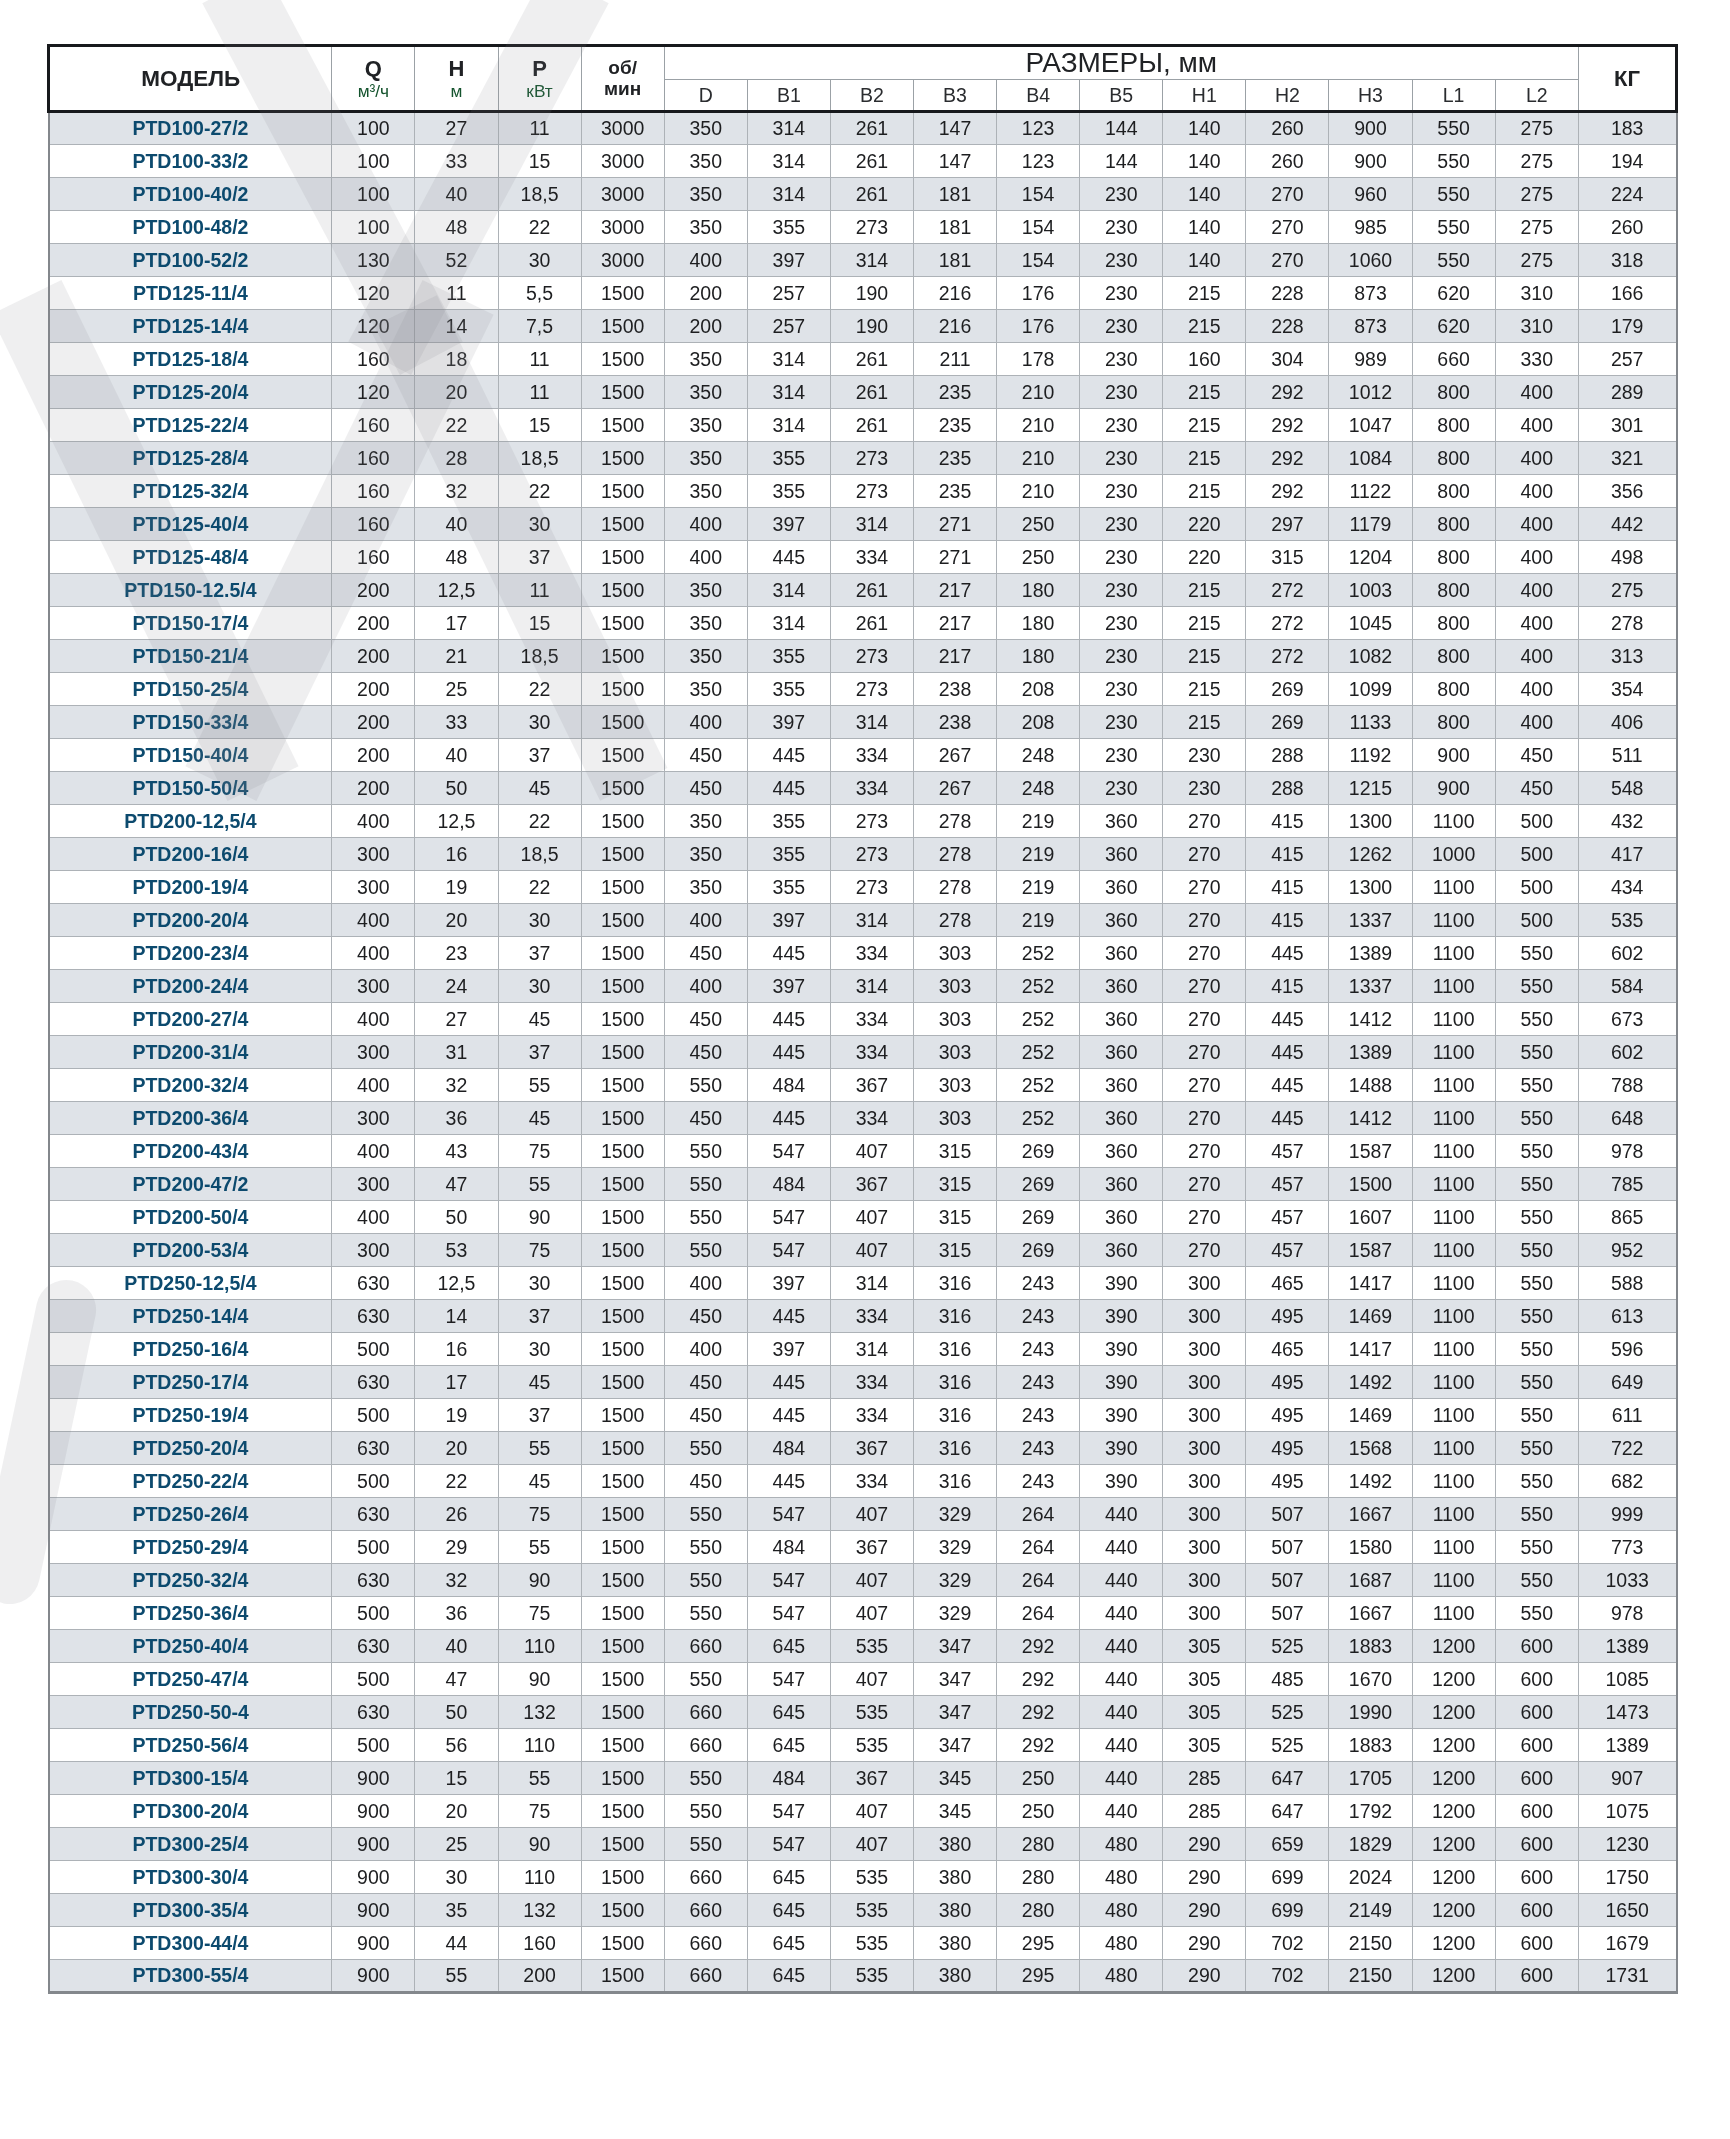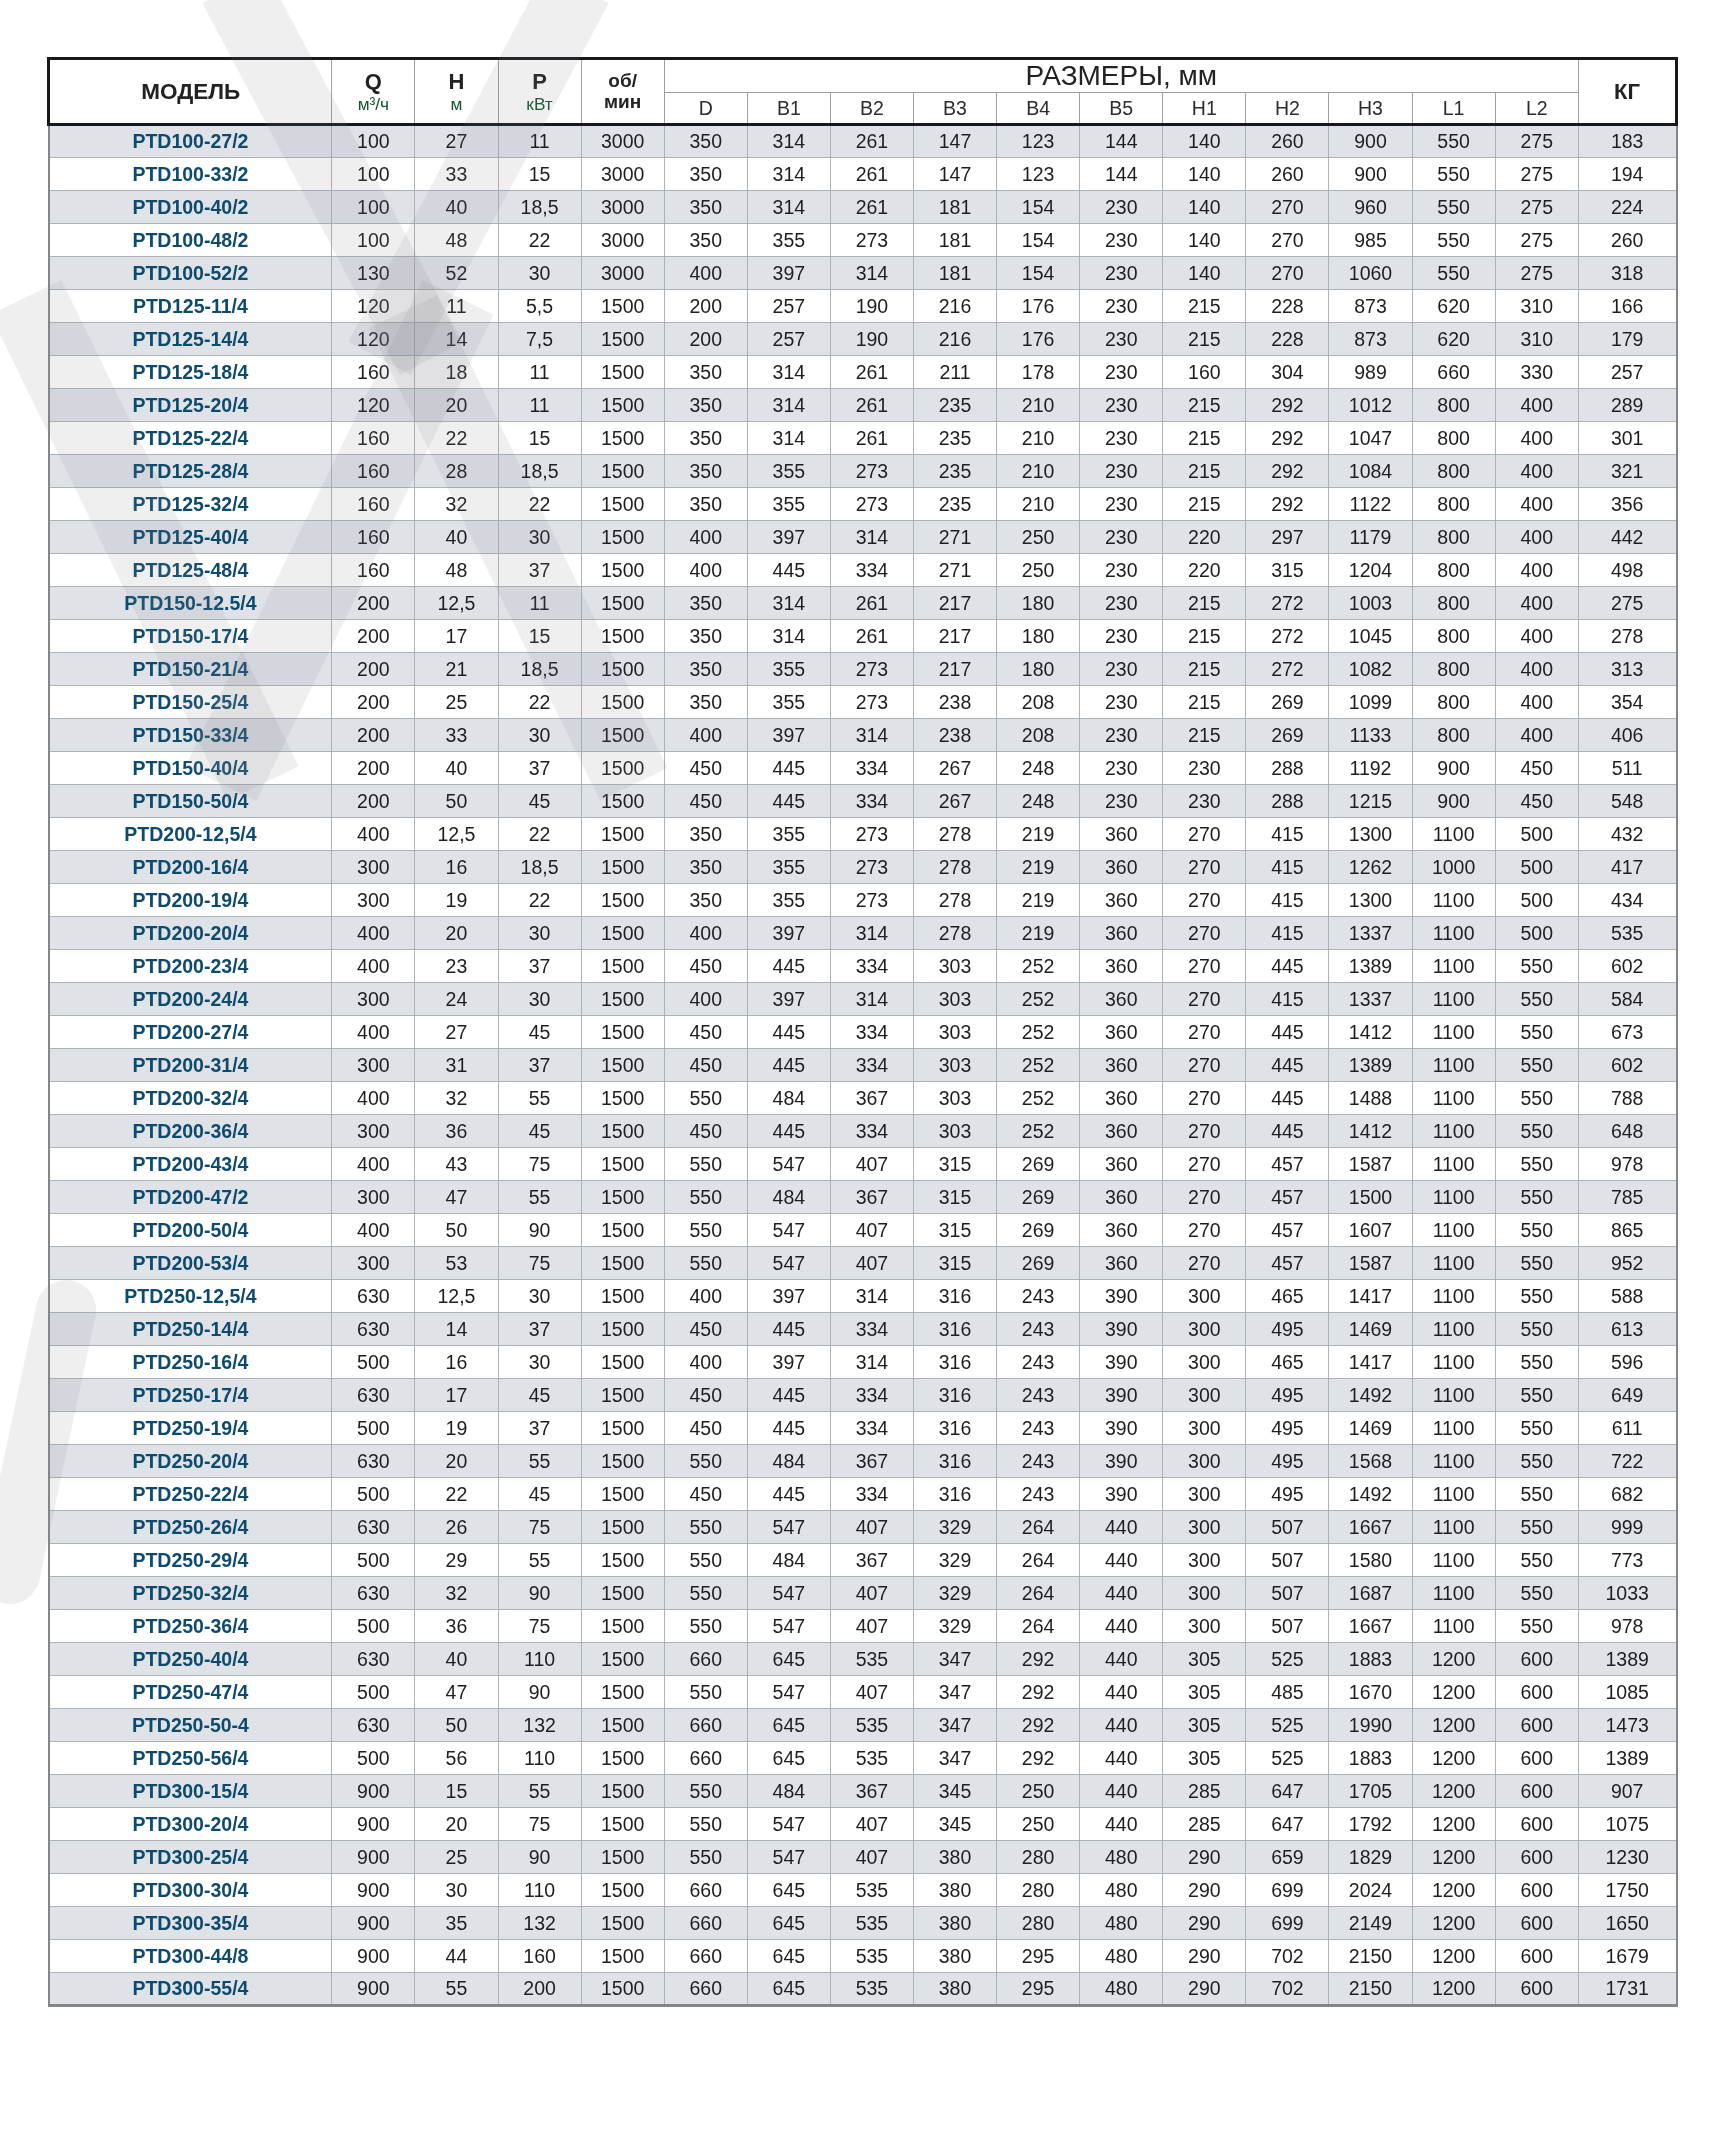--- a/index.html
+++ b/index.html
@@ -12,21 +12,21 @@
   .sheet{position:absolute;inset:0;}
   
   .wm{position:absolute;background:rgba(128,133,138,0.13);pointer-events:none;z-index:5;}
   .wm.r1{left:297px;top:-38px;width:71px;height:421px;transform:rotate(-28deg);}
   .wm.r2{left:443px;top:-38px;width:71px;height:421px;transform:rotate(28deg);}
   .wm.r3{left:105px;top:270px;width:79px;height:541px;transform:rotate(-26deg);}
   .wm.r4{left:300px;top:270px;width:79px;height:541px;transform:rotate(26deg);}
   .wm.r5{left:481px;top:285px;width:75px;height:526px;transform:rotate(-26deg);}
   .wm.r6{left:7.5px;top:1277px;width:60px;height:330px;transform:rotate(12deg);border-radius:30px;}
   
-  .tbl-wrap{position:absolute;left:47px;top:57px;width:1631px;z-index:1;}
+  .tbl-wrap{position:absolute;left:47px;top:44px;width:1631px;z-index:1;}
   table{width:1631px;border-collapse:collapse;table-layout:fixed;}
   col.c-model{width:283px;} col.c-mid{width:83px;} col.c-kg{width:98px;}
   thead th{background:#ffffff;border:1.5px solid #9ba1a6;vertical-align:middle;
     text-align:center;color:#202225;}
   thead tr.h1 th{height:28.5px;border-top:3px solid var(--frame);}
   thead tr.h2 th{height:32px;}
   thead th.rs{border-bottom:3px solid var(--frame);}
   thead th.sub{border-bottom:3px solid var(--frame);font-size:19.5px;font-weight:400;color:#2a2c2f;}
   thead th.model-h{border-left:3px solid var(--frame);font-size:22.5px;font-weight:700;}
   thead th.kg-h{border-right:3px solid var(--frame);font-size:22px;font-weight:700;}
@@ -1151,21 +1151,21 @@
             <td>280</td>
             <td>480</td>
             <td>290</td>
             <td>699</td>
             <td>2149</td>
             <td>1200</td>
             <td>600</td>
             <td>1650</td>
           </tr>
           <tr class="even">
-            <td class="model">PTD300-44/8</td>
+            <td class="model">PTD300-44/4</td>
             <td>900</td>
             <td>44</td>
             <td>160</td>
             <td>1500</td>
             <td>660</td>
             <td>645</td>
             <td>535</td>
             <td>380</td>
             <td>295</td>
             <td>480</td>

